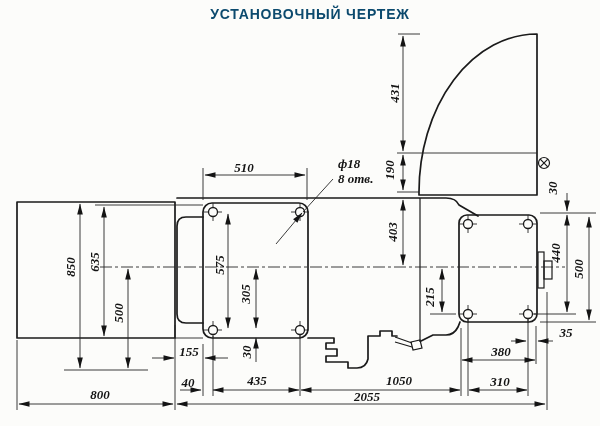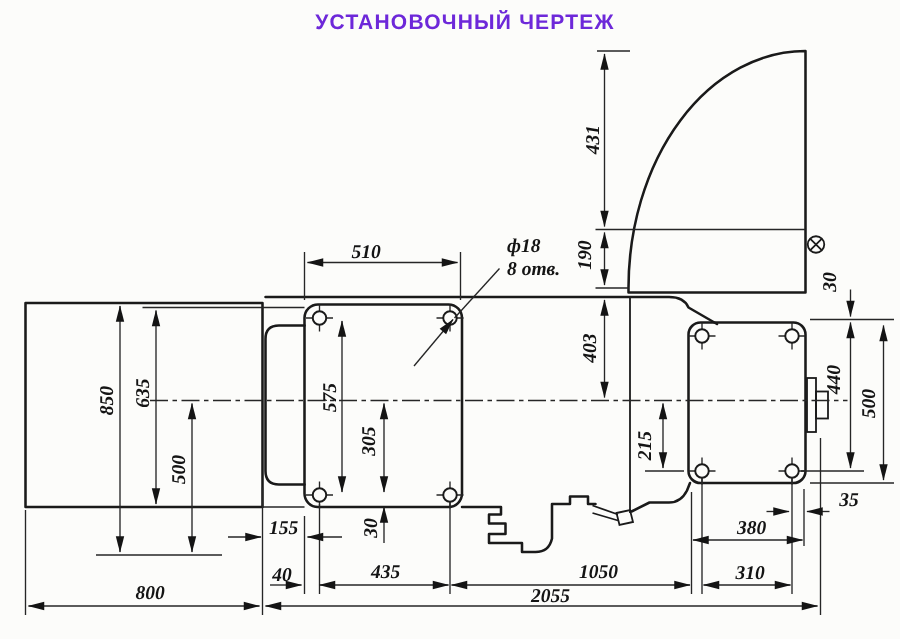--- a/index.html
+++ b/index.html
@@ -1,19 +1,19 @@
 <!DOCTYPE html>
 <html><head>
 <meta charset="utf-8">
 <style>
   html,body{margin:0;padding:0;}
   body{width:600px;height:426px;background:#fcfcfa;position:relative;overflow:hidden;
        font-family:"Liberation Sans",sans-serif;}
   .title{position:absolute;top:6px;left:20px;width:580px;text-align:center;
-         font:bold 14px "Liberation Sans",sans-serif;letter-spacing:.8px;color:#6d28d9;}
+         font:bold 14px "Liberation Sans",sans-serif;letter-spacing:.8px;color:#0c4a6e;}
   svg{position:absolute;left:0;top:0;}
   .ol{stroke:#1a1a1a;stroke-width:1.7;fill:none;stroke-linejoin:round;stroke-linecap:round;}
   .ml{stroke:#1a1a1a;stroke-width:1.2;fill:none;}
   .tl{stroke:#262626;stroke-width:.9;fill:none;}
   .cl{stroke:#262626;stroke-width:.9;fill:none;stroke-dasharray:12 3 3 3;}
   .hole{stroke:#1a1a1a;stroke-width:1.3;fill:#fcfcfa;}
   .dim{font:italic 600 13px "Liberation Serif",serif;fill:#141414;}
 </style>
 </head>
 <body>

